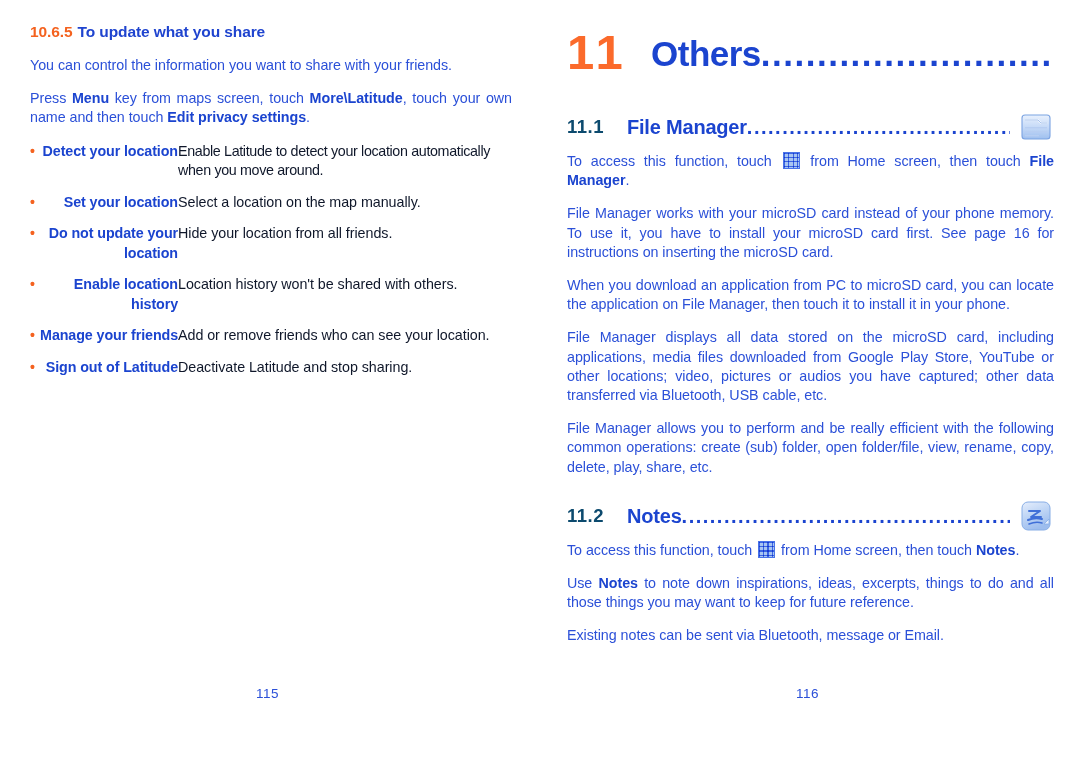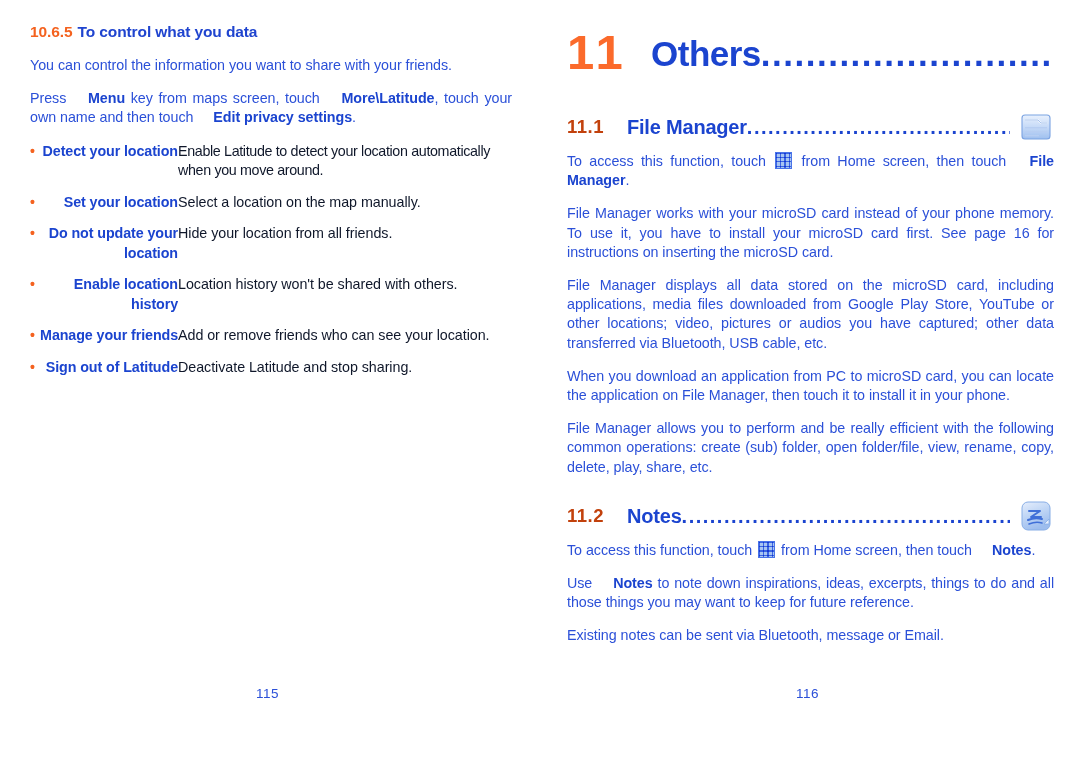--- a/index.html
+++ b/index.html
@@ -89,21 +89,21 @@
     margin: 0 0 12px 0;
     min-height: 26px;
     padding-right: 44px;
   }
   .h-sec .secnum {
     position: absolute;
     left: 0;
     top: 0;
     font-size: 18.5px;
     font-weight: bold;
-    color: #c2410c;
+    color: #0c4a6e;
     letter-spacing: 0.5px;
     line-height: 26px;
   }
   .h-sec .secttl {
     display: block;
     margin-left: 60px;
     font-size: 20px;
     font-weight: bold;
     color: #1b44cf;
     line-height: 26px;
@@ -123,21 +123,21 @@
   
   p.body {
     font-size: 14.3px;
     line-height: 19.2px;
     margin: 0 0 14px 0;
     text-align: justify;
     color: #2b50d8;
     letter-spacing: -0.05px;
   }
   p.body:last-child { margin-bottom: 0; }
-  p.body b, .bold { font-weight: bold; color: #1b44cf; margin-left: 16px; }
+  p.body b, .bold { font-weight: bold; color: #1b44cf; }
   .nojust { text-align: left; }
 
   
   .deflist { margin-top: 4px; }
   .defrow {
     position: relative;
     display: flex;
     margin-bottom: 12px;
   }
   .defrow .bullet {
@@ -205,21 +205,21 @@
 </style>
 </head>
 <body>
 
 <div class="spread">
 
   <div class="page page-left">
     <div class="page-body-left">
 
       <h2 class="h-sub">
-        <span class="num">10.6.5</span><span class="ttl">To control what you data</span>
+        <span class="num">10.6.5</span><span class="ttl">To update what you share</span>
       </h2>
 
       <p class="body nojust">You can control the information you want to share with your friends.</p>
 
       <p class="body"><span>Press </span><b>Menu</b><span> key from maps screen, touch </span><b>More\Latitude</b><span>, touch your own name and then touch </span><b>Edit privacy settings</b><span>.</span></p>
 
 
       <div class="deflist">
 
         <div class="defrow">
@@ -290,22 +290,22 @@
             <rect x="7" y="18" width="22" height="1.4" fill="#b7cef2"></rect>
             <rect x="7" y="22" width="22" height="1.4" fill="#b7cef2"></rect>
             <rect x="7" y="26" width="14" height="1.4" fill="#b7cef2"></rect>
           </svg>
         </span>
       </div>
 
       <p class="body"><span>To access this function, touch </span><span class="grid-icon"></span><span> from Home screen, then touch </span><b>File Manager</b><span>.</span></p>
 
       <p class="body">File Manager works with your microSD card instead of your phone memory. To use it, you have to install your microSD card first. See page 16 for instructions on inserting the microSD card.</p>
+      <p class="body">When you download an application from PC to microSD card, you can locate the application on File Manager, then touch it to install it in your phone.</p>
       <p class="body">File Manager displays all data stored on the microSD card, including applications, media files downloaded from Google Play Store, YouTube or other locations;  video, pictures or audios you have captured; other data transferred via Bluetooth, USB cable, etc.</p>
-      <p class="body">When you download an application from PC to microSD card, you can locate the application on File Manager, then touch it to install it in your phone.</p>
       <p class="body">File Manager allows you to perform and be really efficient with the following common operations: create (sub) folder, open folder/file, view, rename, copy, delete, play, share, etc.</p>
 
       <div class="h-sec" style="margin-top:26px;text-align:right;">
         <span class="secnum">11.2</span>
         <span class="secttl"><span>Notes</span><span class="leader">.......................................................</span></span>
         <span class="sec-icon">
           <svg width="36" height="36" viewBox="0 0 36 36">
             <defs>
               <linearGradient id="ntg" x1="0" y1="0" x2="0.4" y2="1">
                 <stop offset="0" stop-color="#e6eefc"></stop>

